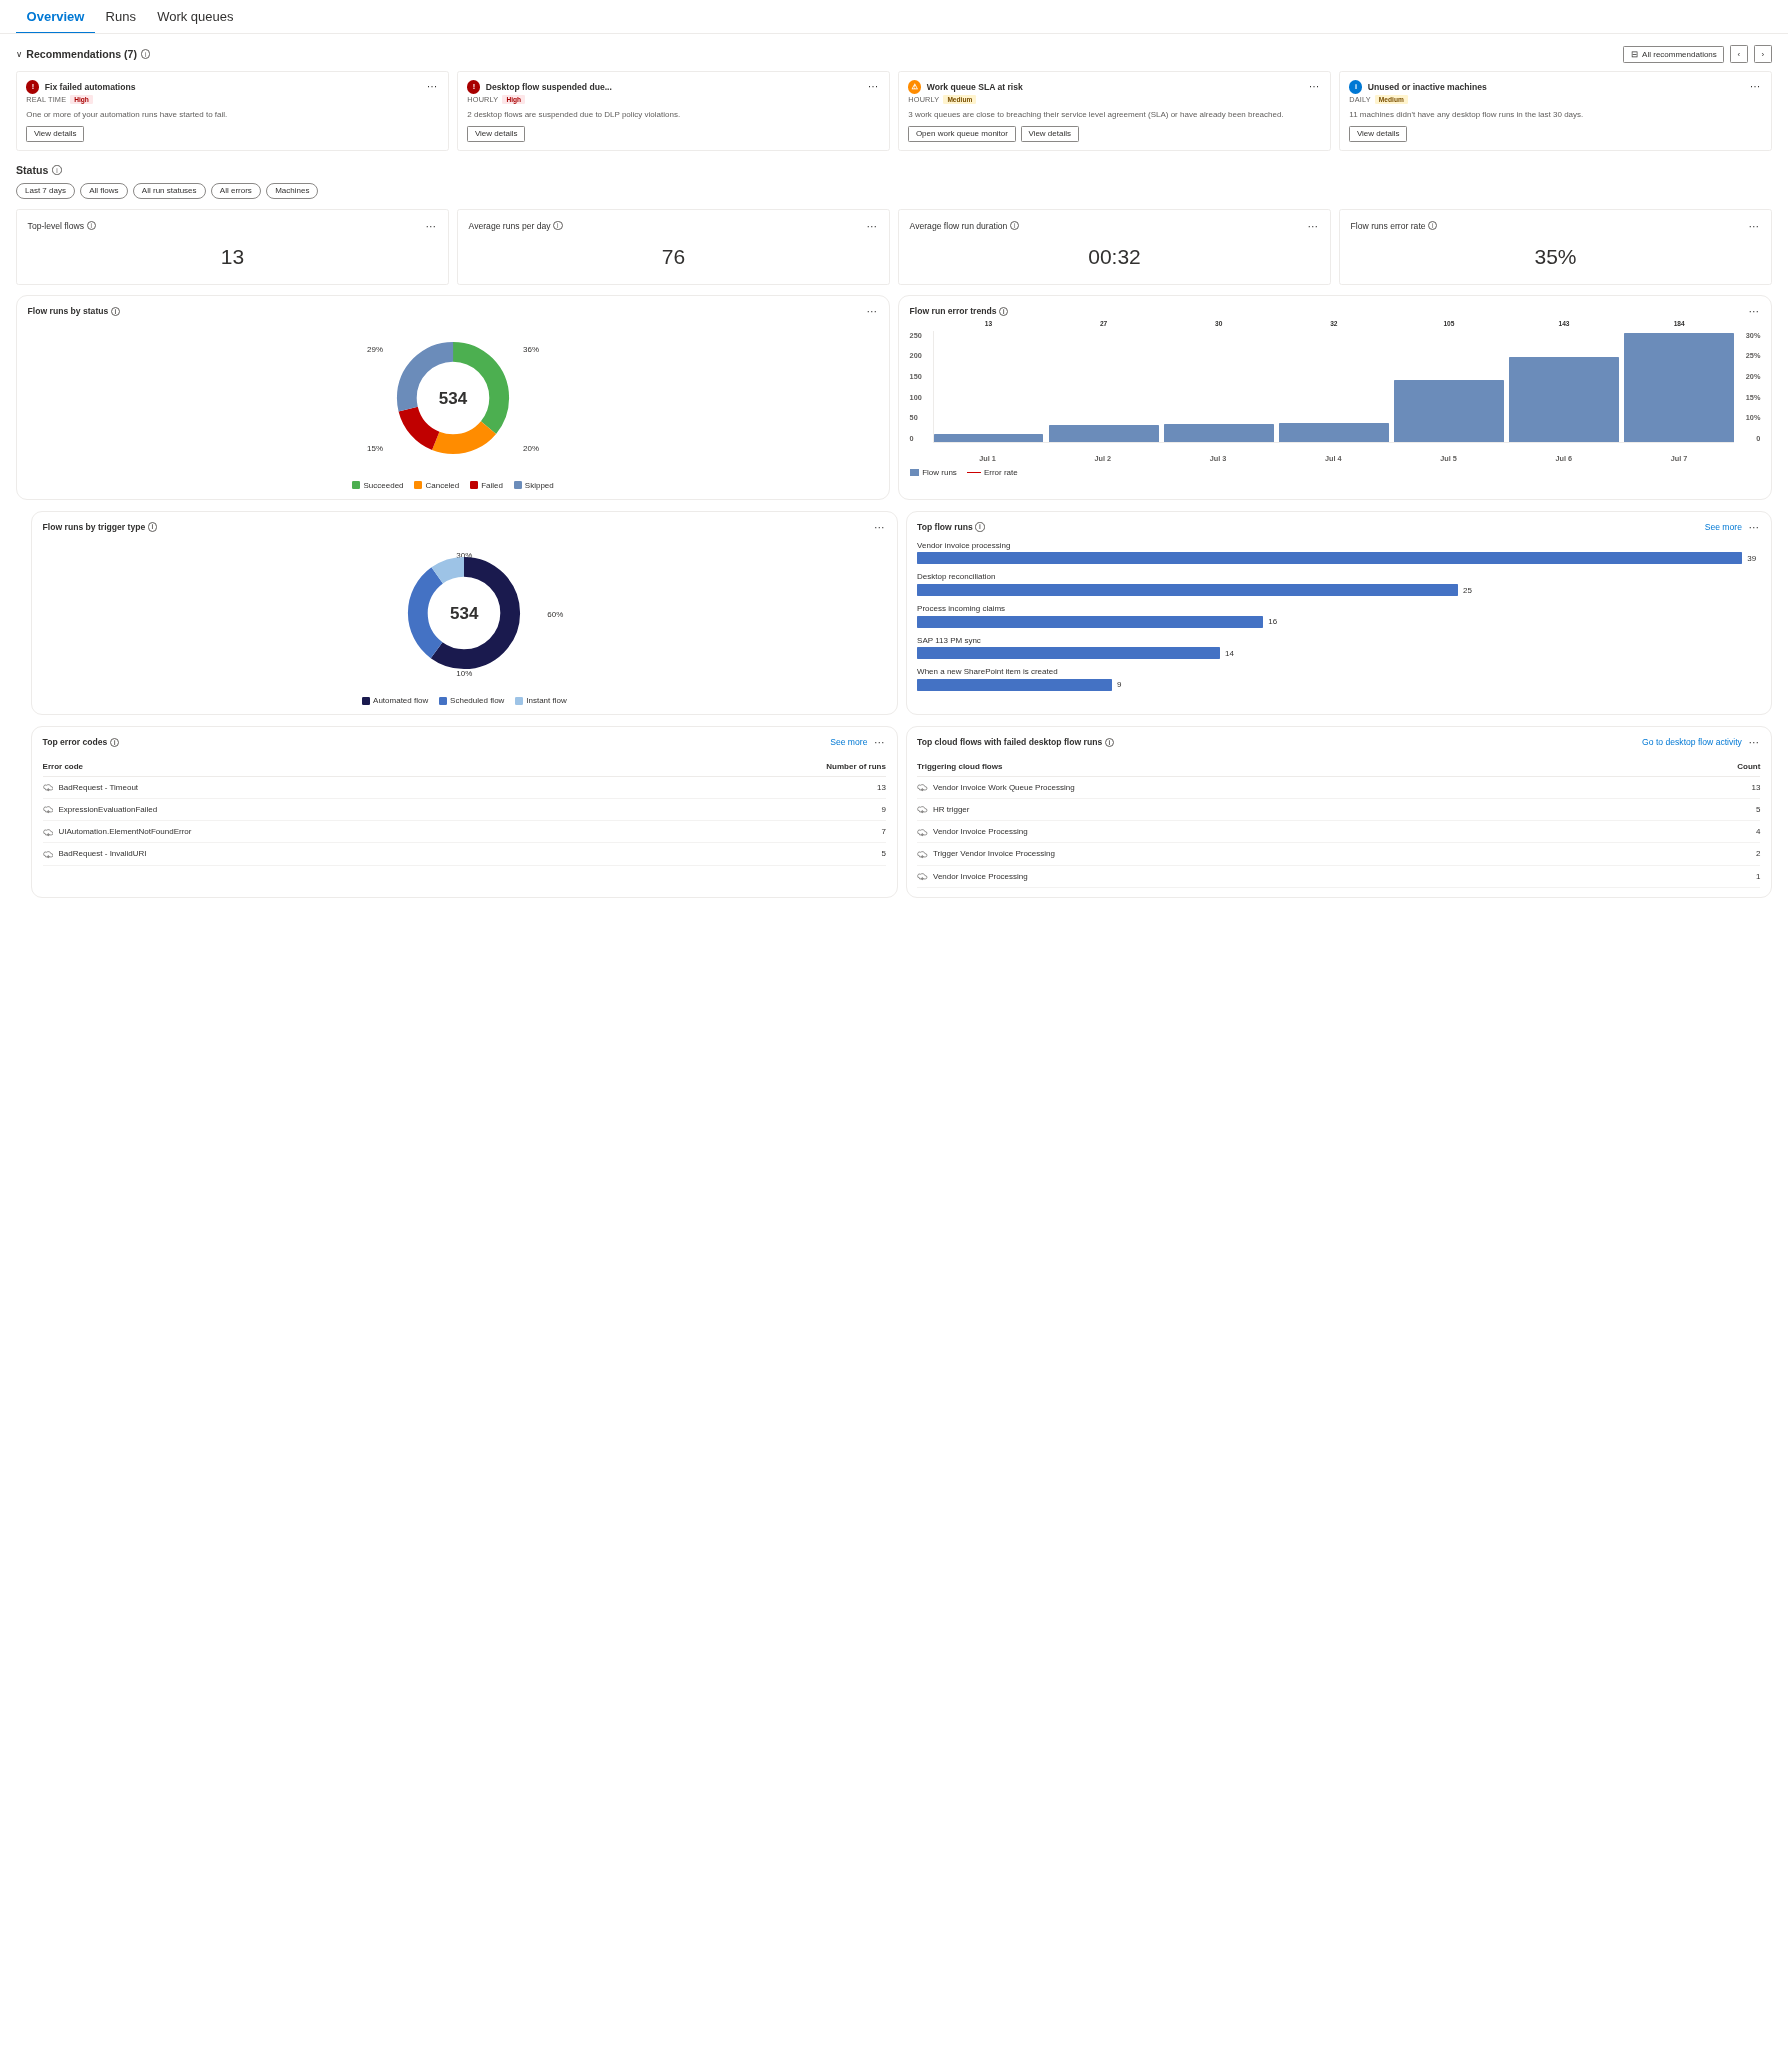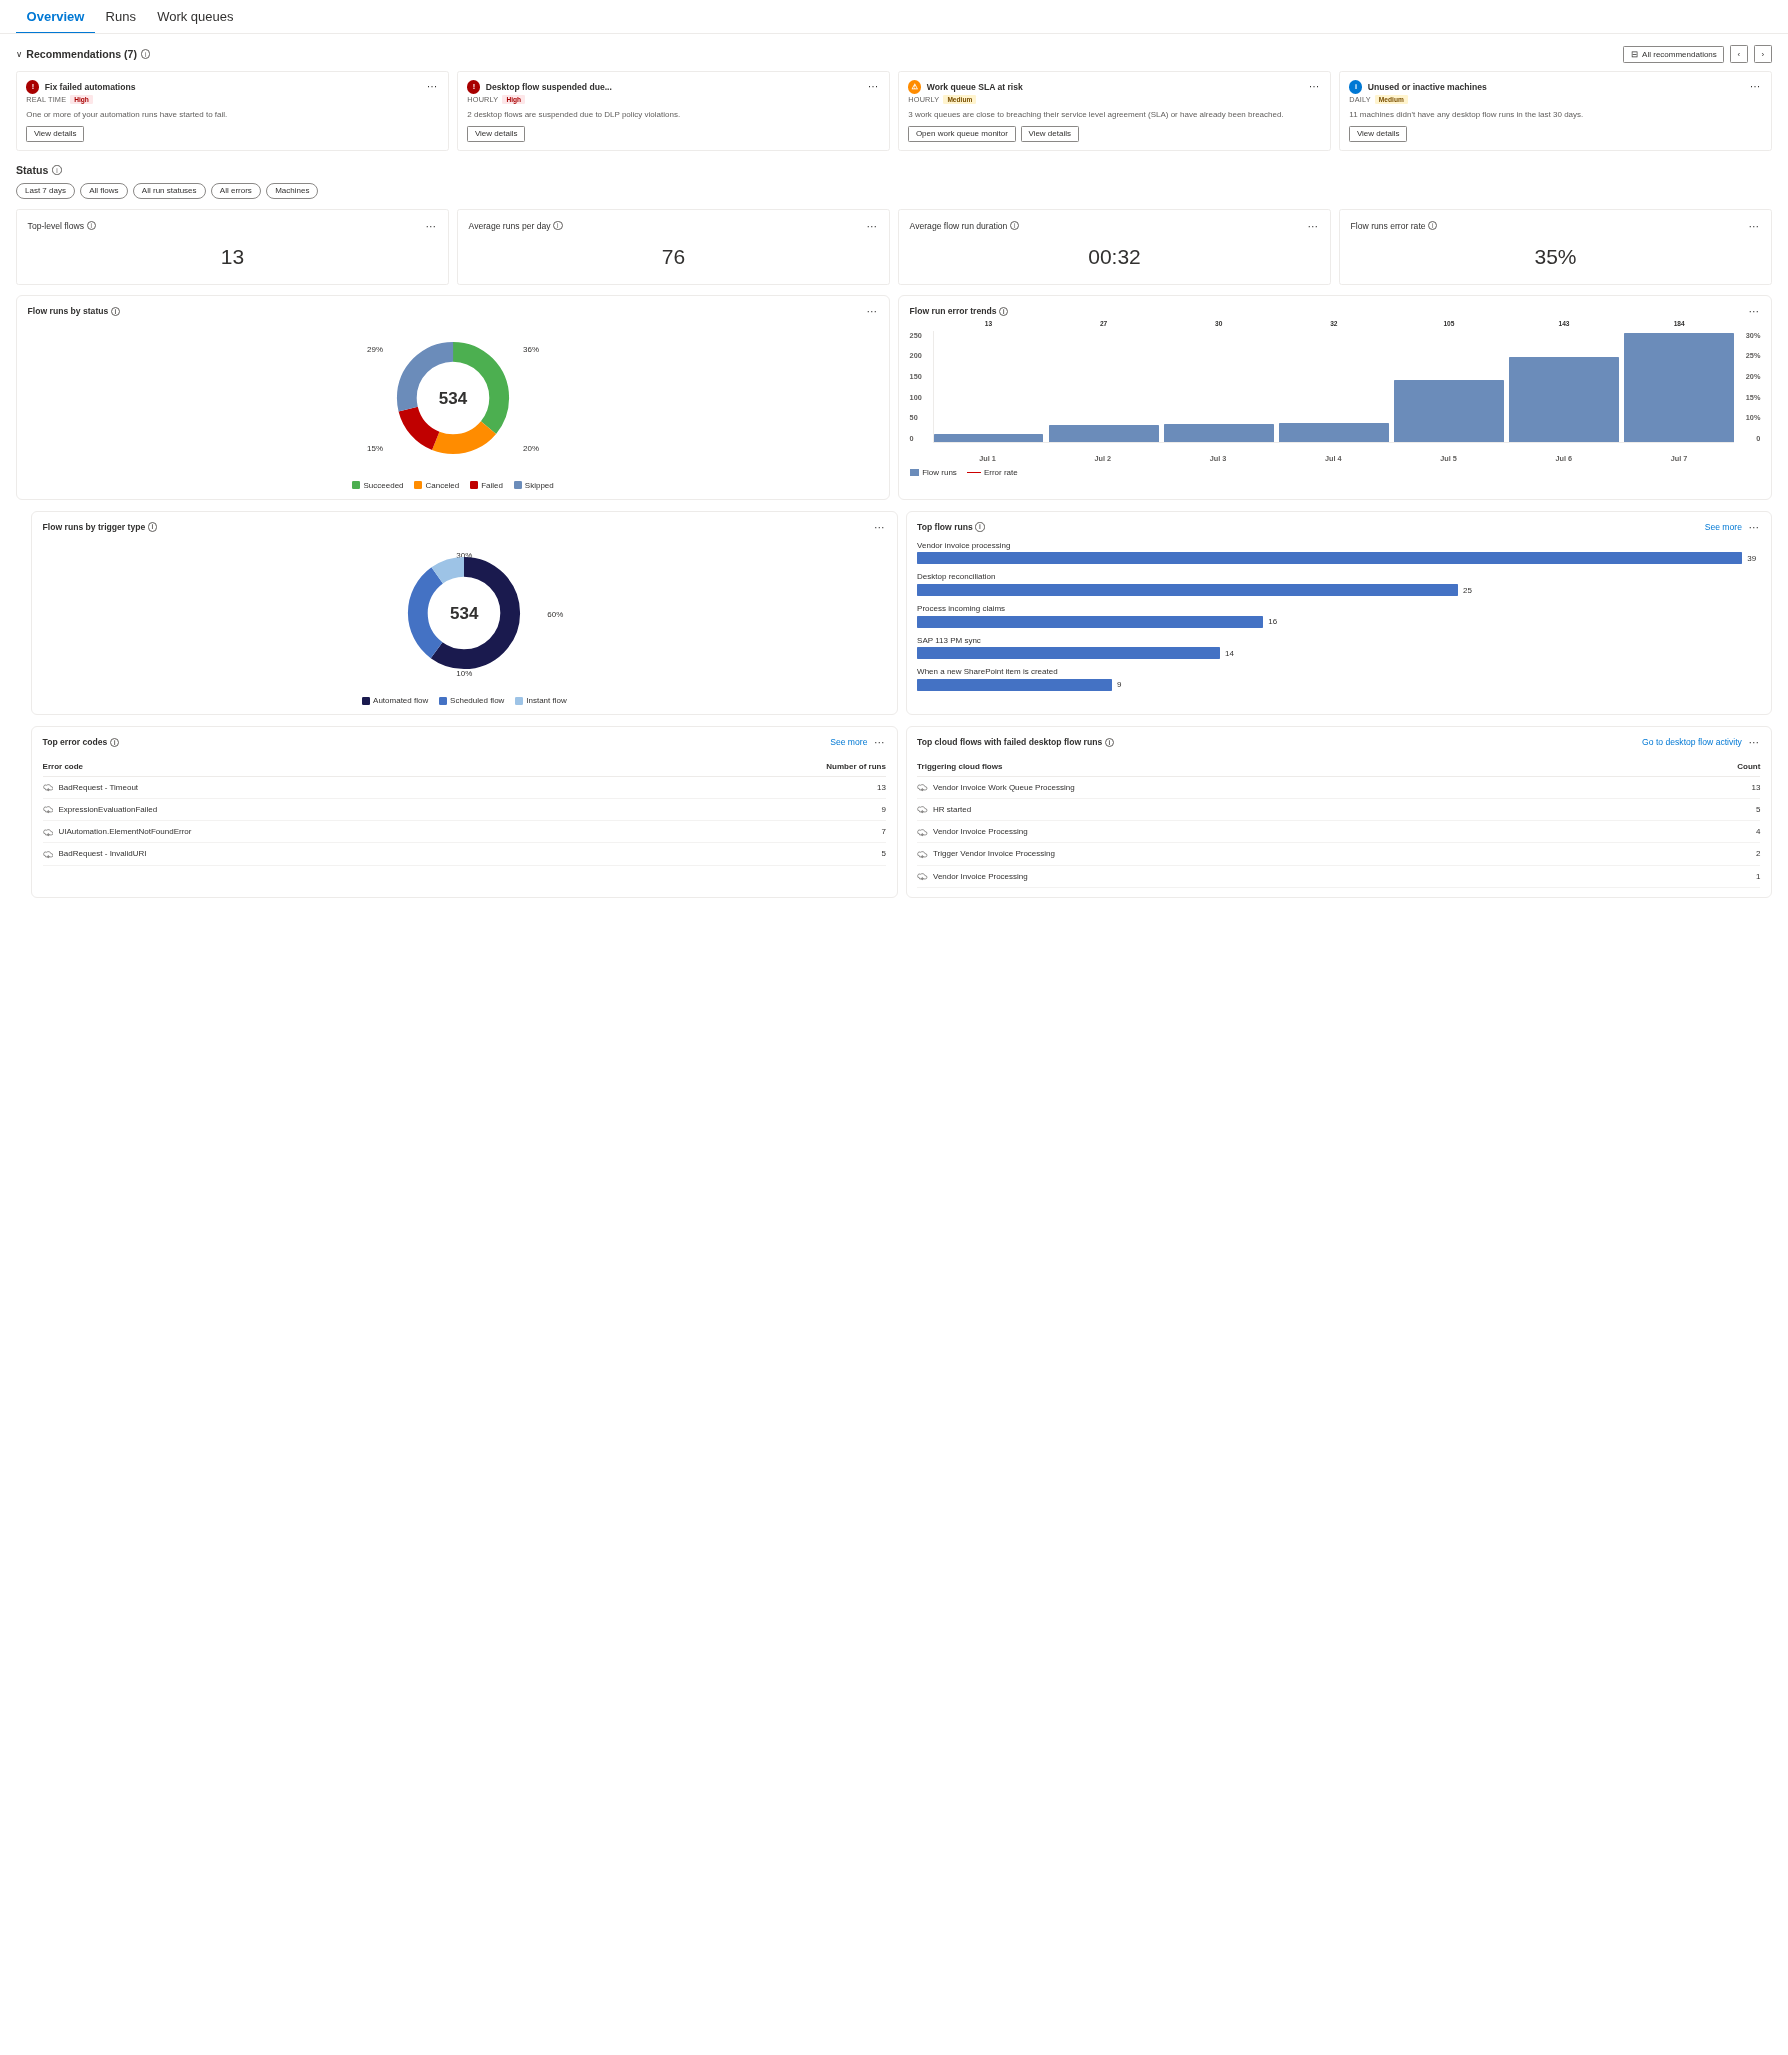--- a/index.html
+++ b/index.html
@@ -51,21 +51,21 @@
     
     
     .metric-cards { display: grid; grid-template-columns: repeat(4, 1fr); gap: 8px; margin-bottom: 10.6px; }
     .metric-card { background: #fff; border: 0.7px solid #edebe9; border-radius: 2.6px; padding: 9.3px 10.6px; }
     .metric-card-header { display: flex; align-items: center; justify-content: space-between; margin-bottom: 8px; }
     .metric-card-title { font-size: 8.6px; color: #323130; display: flex; align-items: center; gap: 2.6px; }
     .metric-value { font-size: 21px; font-weight: 300; color: #323130; text-align: center; padding: 5.3px 0; }
     
     
     .charts-row { display: grid; grid-template-columns: 1fr 1fr; gap: 8px; margin-bottom: 10.6px; }
-    .chart-card { background: #fff; border: 0.7px solid #edebe9; border-radius: 6px; padding: 9.3px 10.6px; }
+    .chart-card { background: #fff; border: 0.7px solid #edebe9; border-radius: 11px; padding: 9.3px 10.6px; }
     .chart-card-header { display: flex; align-items: center; justify-content: space-between; margin-bottom: 8px; }
     .chart-title { font-size: 8.6px; font-weight: 600; display: flex; align-items: center; gap: 2.6px; }
     
     
     .donut-container { display: flex; align-items: center; justify-content: center; padding: 6.6px 0; }
     
     .legend { display: flex; gap: 10.6px; flex-wrap: wrap; margin-top: 8px; justify-content: center; }
     .legend-item { display: flex; align-items: center; gap: 3.3px; font-size: 8px; }
     .legend-dot { width: 8px; height: 8px; border-radius: 1.3px; flex-shrink: 0; }
     
@@ -601,21 +601,21 @@
       <span>13</span>
     </div>
             <div class="table-row">
       <div class="table-row-left">
         <svg class="cloud-icon" viewBox="0 0 16 16" fill="none" xmlns="http://www.w3.org/2000/svg">
           <path d="M4 10.5a3 3 0 1 1 1.5-5.6A4 4 0 0 1 12 7h.5a2.5 2.5 0 0 1 0 5H4z" stroke="#605e5c" stroke-width="1" fill="none"></path>
           <line x1="8" y1="9" x2="8" y2="13" stroke="#605e5c" stroke-width="1"></line>
           <line x1="6" y1="11" x2="8" y2="13" stroke="#605e5c" stroke-width="1"></line>
           <line x1="10" y1="11" x2="8" y2="13" stroke="#605e5c" stroke-width="1"></line>
         </svg>
-        <span>HR started</span>
+        <span>HR trigger</span>
       </div>
       <span>5</span>
     </div>
             <div class="table-row">
       <div class="table-row-left">
         <svg class="cloud-icon" viewBox="0 0 16 16" fill="none" xmlns="http://www.w3.org/2000/svg">
           <path d="M4 10.5a3 3 0 1 1 1.5-5.6A4 4 0 0 1 12 7h.5a2.5 2.5 0 0 1 0 5H4z" stroke="#605e5c" stroke-width="1" fill="none"></path>
           <line x1="8" y1="9" x2="8" y2="13" stroke="#605e5c" stroke-width="1"></line>
           <line x1="6" y1="11" x2="8" y2="13" stroke="#605e5c" stroke-width="1"></line>
           <line x1="10" y1="11" x2="8" y2="13" stroke="#605e5c" stroke-width="1"></line>

